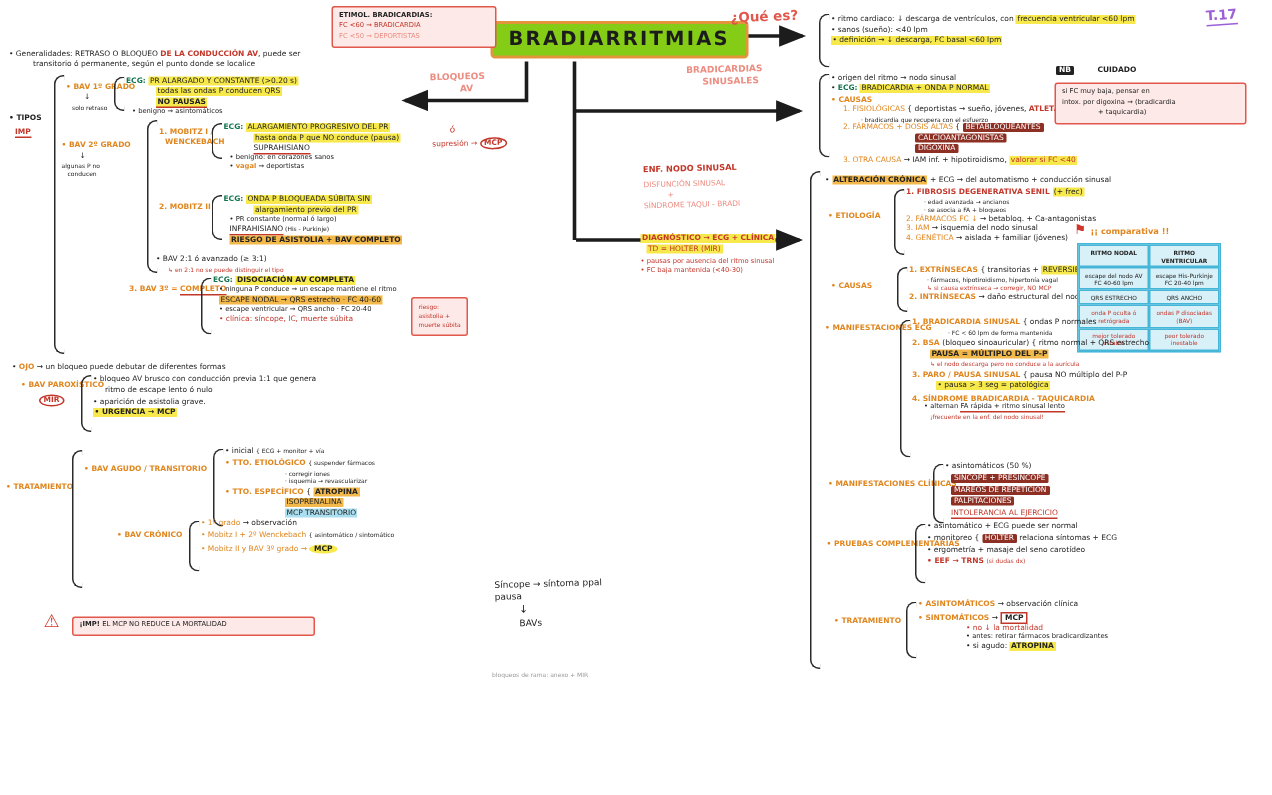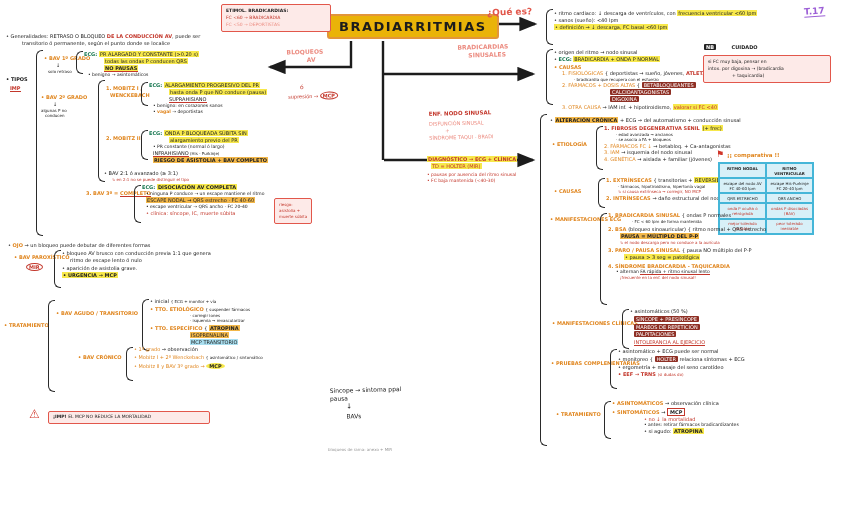--- a/index.html
+++ b/index.html
@@ -19,21 +19,21 @@
   .bxr{border:1px solid #c3372b;padding:0 2px;font-weight:bold}
   .crc{border:1px solid #c3372b;border-radius:50%;padding:0 2px}
   .crc-y{background:#f7e84b;border-radius:50%;padding:0 3px;font-weight:bold}
   .u-r{border-bottom:1.2px solid #c3372b}
   .nbtag{background:#222;color:#fff;padding:0 2px;font-weight:bold;border-radius:1px}
   .brace{position:absolute;width:6px;border:1.4px solid #2a2a2a;border-right:none;
          border-radius:6px 0 0 6px}
   .box-red{position:absolute;border:1.6px solid #e2574b;background:#fdeae8;
            border-radius:2px;padding:3px 4px;font-size:4.5px;line-height:1.5}
   .title-box{position:absolute;border:2.2px solid #e2953a;border-radius:3px;
-             background:#eab308;padding:3px 10px;font-size:13px;font-weight:bold;
+             background:#84cc16;padding:3px 10px;font-size:13px;font-weight:bold;
              letter-spacing:1.5px;color:#1c1c1c}
   .tbl{position:absolute;border:1.4px solid #45b6d8;background:#d8f0f8;
        display:grid;grid-template-columns:1fr 1fr;font-size:3.9px;line-height:1.3;
        text-align:center}
   .cell{border:0.6px solid #45b6d8;padding:1.5px 2px;white-space:pre-line}
   .warn-tri{position:absolute;color:#d0362a;font-size:12px;font-weight:bold}
   .flag{position:absolute;color:#d0362a;font-size:9px}
   svg.overlay{position:absolute;left:0;top:0;pointer-events:none}
   .ar{stroke:#1c1c1c;stroke-width:2.4;fill:none;marker-end:url(#ah)}
   .tr{stroke:#1c1c1c;stroke-width:2.4;fill:none}

